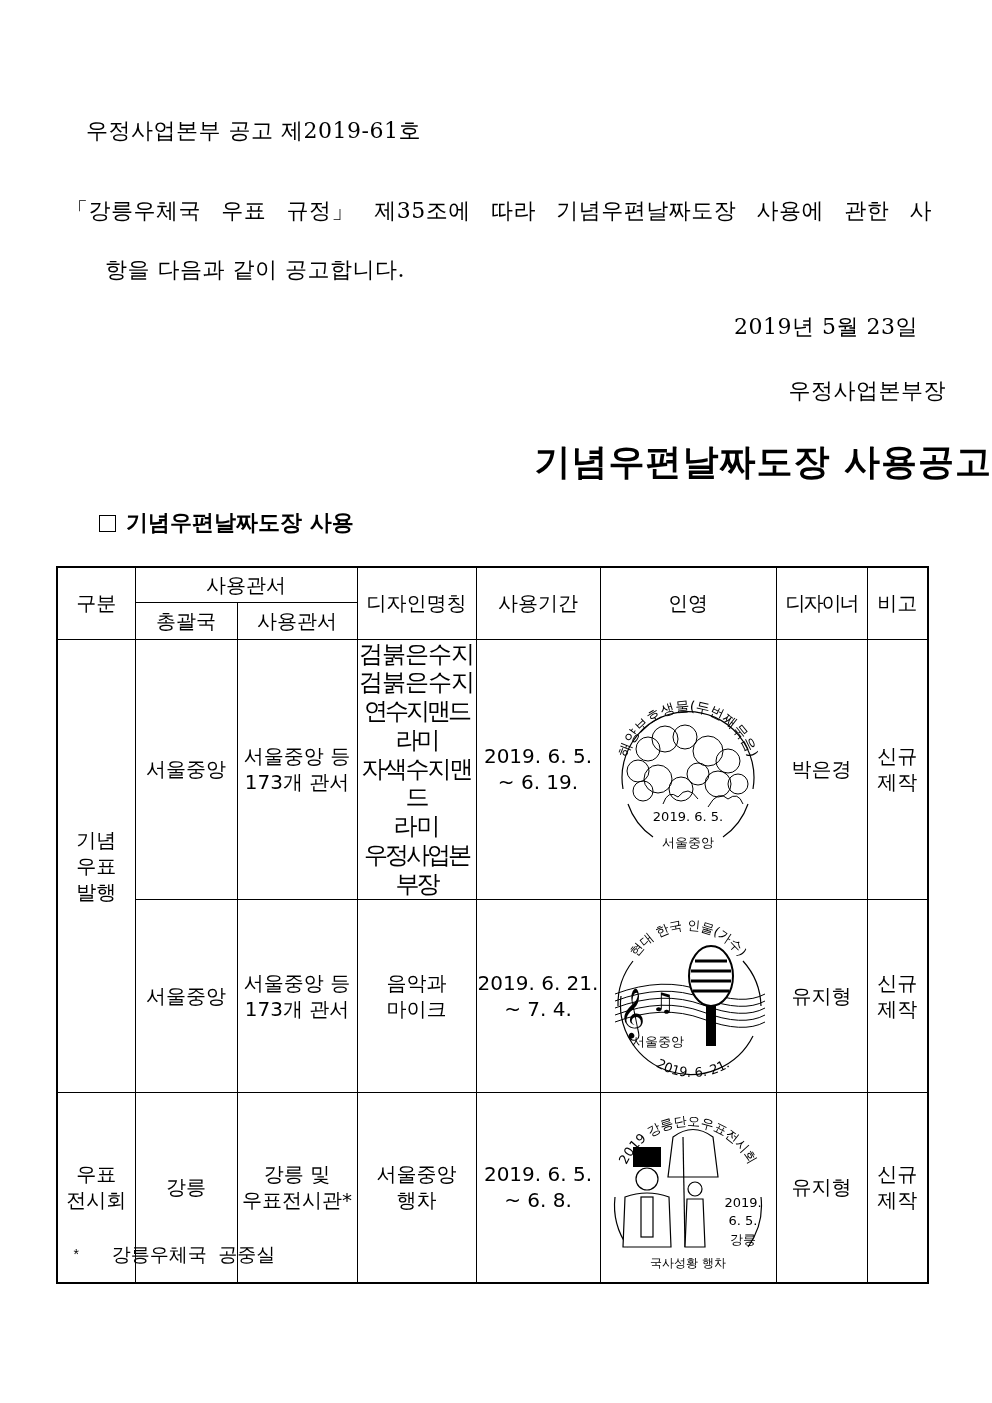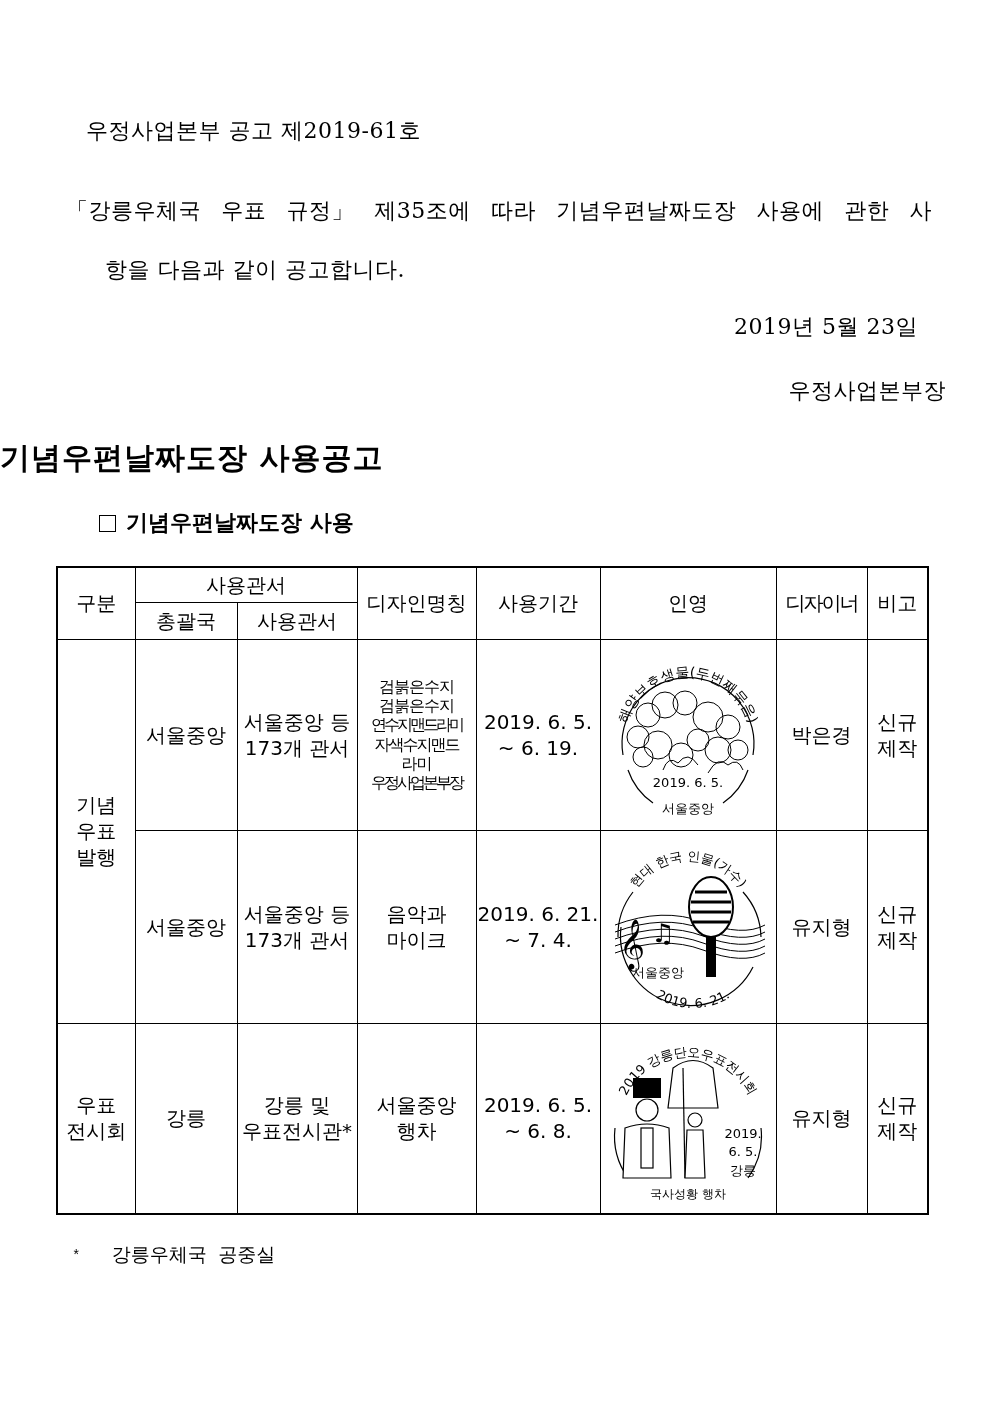--- a/index.html
+++ b/index.html
@@ -9,39 +9,39 @@
       color: #000;
     }
     .abs { position: absolute; }
     .p-text { font-size: 22px; letter-spacing: 0.5px; white-space: nowrap; }
     #doc-number { left: 62px; top: 116px; margin-left: 24px; }
     #intro-1 { left: 66px; top: 196px; width: 866px; display: flex; justify-content: space-between; }
     #intro-1 span { display: inline-block; }
     #intro-2 { left: 70px; top: 255px; margin-left: 35px; }
     #date-line { right: 74px; top: 312px; }
     #signer { right: 46px; top: 376px; }
-    #doc-title { left: 0; width: 992px; top: 438px; text-align: left; font-size: 30px; font-weight: bold; letter-spacing: 1px; font-family: "DejaVu Sans", sans-serif; }
+    #doc-title { left: 0; width: 992px; top: 438px; text-align: right; font-size: 36px; font-weight: bold; letter-spacing: 1px; font-family: "DejaVu Sans", sans-serif; }
     #section-head { left: 62px; top: 508px; font-size: 22px; font-weight: bold; font-family: "DejaVu Sans", sans-serif; display: flex; align-items: center; gap: 10px; padding-left: 37px; }
     .checkbox-sq { width: 17px; height: 17px; border: 1.5px solid #000; display: inline-block; box-sizing: border-box; }
 
     table.main {
       position: absolute; left: 56px; top: 566px;
       border-collapse: collapse;
       border: 2.5px solid #000;
       font-family: "DejaVu Sans", sans-serif;
       font-size: 20px; line-height: 1.3;
       table-layout: fixed;
     }
     table.main td, table.main th {
       border: 1px solid #000; text-align: center; vertical-align: middle;
       padding: 0; font-weight: normal;
     }
     .stamp-cell { padding: 2px !important; }
     .stamp { width: 170px; height: 180px; display: block; margin: 0 auto; }
-    .small-lines { font-size: 16px; line-height: 1.2; letter-spacing: -1px; }
+    .small-lines { font-size: 24px; line-height: 1.2; letter-spacing: -1px; }
     #footnote { left: 72px; top: 1242px; font-family: Liberation Mono, monospace; font-size: 19px; white-space: nowrap; }
     #footnote .mark { margin-right: 20px; font-size: 14px; vertical-align: middle; }
   </style>
 </head>
 <body>
 
 <div id="doc-number" class="abs p-text">우정사업본부 공고 제2019-61호</div>
 
 <div id="intro-1" class="abs p-text">
   <span>「강릉우체국</span>

